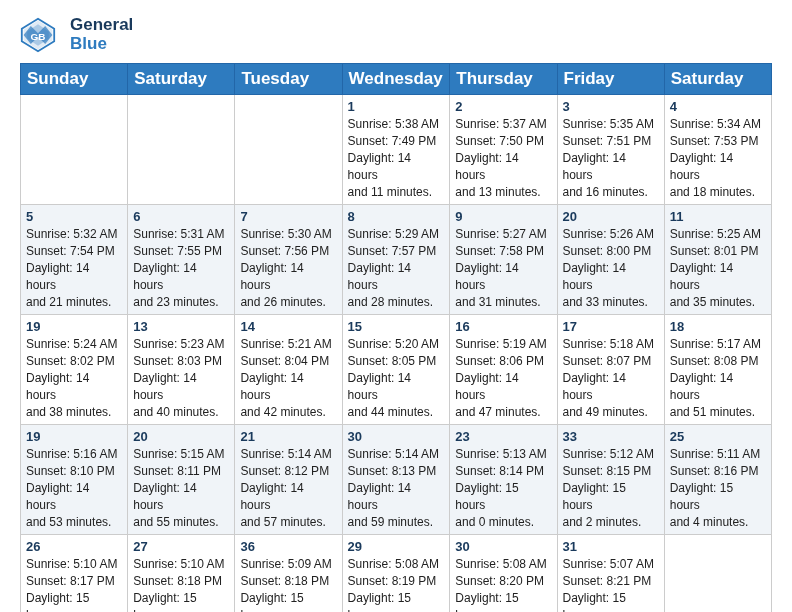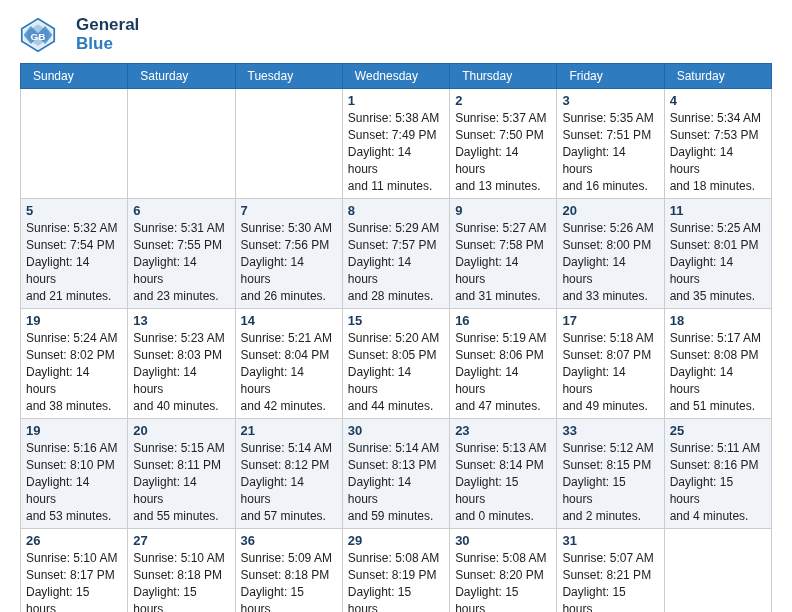--- a/index.html
+++ b/index.html
@@ -15,21 +15,21 @@
     }
     .header {
       display: flex;
       justify-content: space-between;
       align-items: flex-start;
       margin-bottom: 10px;
     }
     .logo {
       display: flex;
       align-items: center;
-      gap: 16px;
+      gap: 10px;
     }
     .logo-icon {
       width: 36px;
       height: 36px;
       margin-right: 4px;
     }
     .title-area {
       text-align: right;
     }
     .month-title {
@@ -45,23 +45,23 @@
     }
     .calendar-table {
       width: 100%;
       border-collapse: collapse;
       border: 1px solid #ccc;
     }
     .calendar-table th {
       background-color: #2e7bbf;
       color: #fff;
       text-align: left;
-      padding: 5px 12px;
-      font-size: 12px;
-      font-weight: normal;
+      padding: 5px 6px;
+      font-size: 17px;
+      font-weight: bold;
       border: 1px solid #2266a8;
     }
     .calendar-table td {
       vertical-align: top;
       border: 1px solid #ccc;
       padding: 4px 5px;
       font-size: 10.5px;
       color: #222;
       min-width: 100px;
       min-height: 80px;

